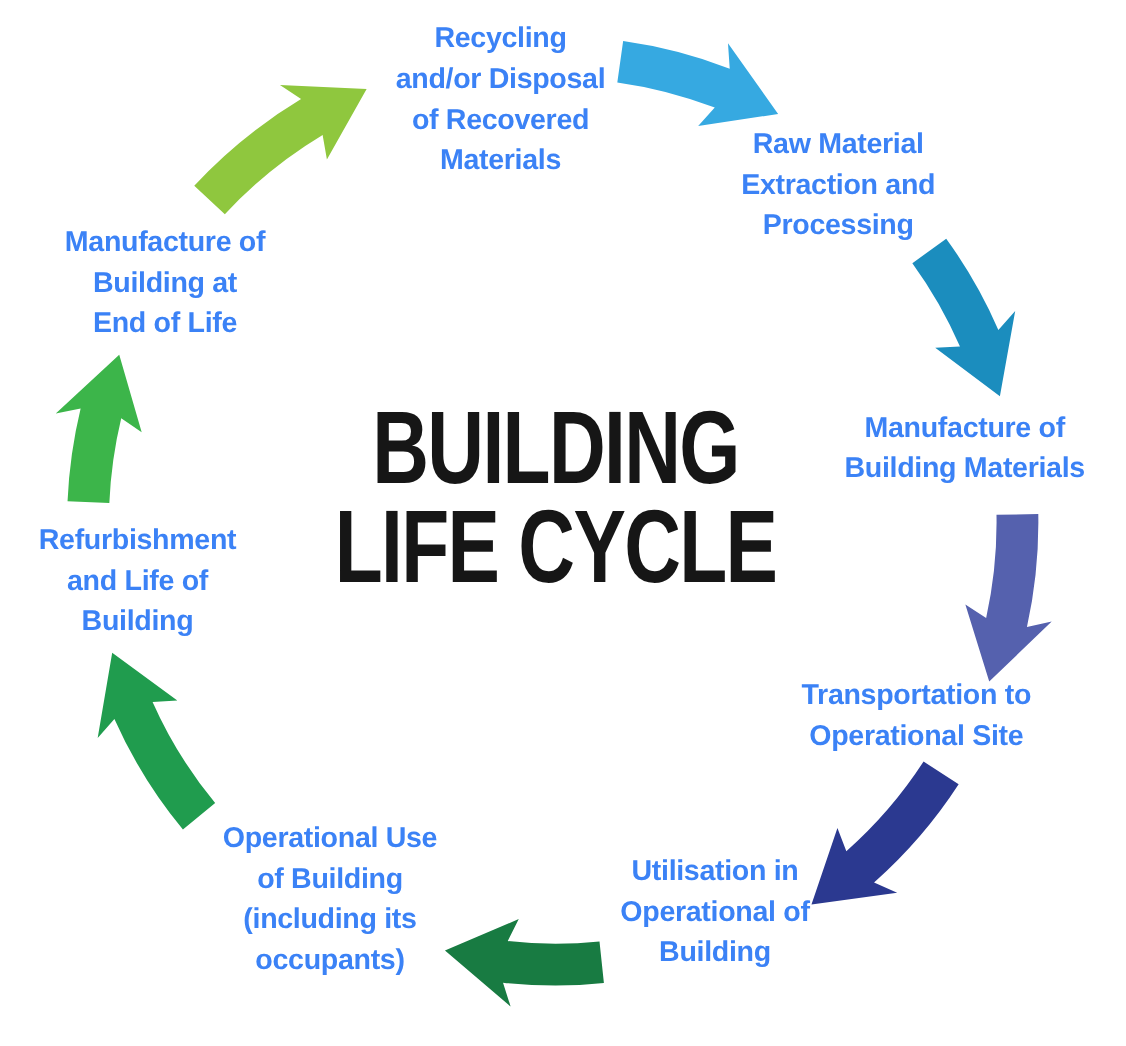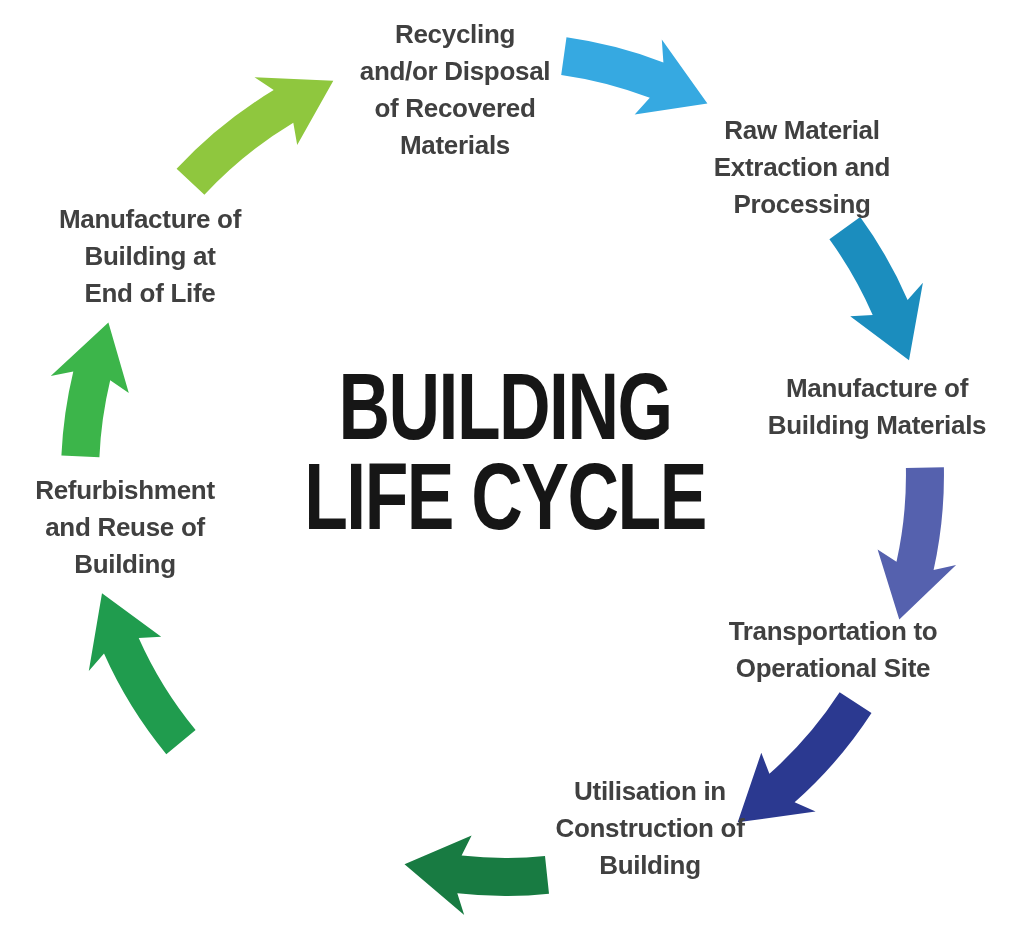--- a/index.html
+++ b/index.html
@@ -22,25 +22,25 @@
     width: 1024px;
     height: 951px;
   }
   .step-label {
     position: absolute;
     text-align: center;
     font-weight: bold;
     font-size: 26px;
     line-height: 37px;
     letter-spacing: -0.3px;
-    color: #404040;
+    color: #3b82f6;
     white-space: pre-line;
   }
   .pos-0 { left: 325px; top: 16px;  width: 260px; }
-  .pos-1 { left: 672px; top: 112px; width: 260px; text-align: center; }
+  .pos-1 { left: 632px; top: 112px; width: 260px; text-align: center; }
   .pos-2 { left: 742px; top: 370px; width: 270px; text-align: center; }
   .pos-3 { left: 703px; top: 613px; width: 260px; }
   .pos-4 { left: 520px; top: 773px; width: 260px; }
   .pos-5 { left: 170px; top: 743px; width: 260px; }
   .pos-6 { left: 0px;   top: 472px; width: 250px; }
   .pos-7 { left: 25px;  top: 201px; width: 250px; }
   .cycle-title {
     position: absolute;
     left: 155px;
     top: 362px;
@@ -81,26 +81,30 @@
 Extraction and
 Processing</div>
 
   <div class="step-label pos-2">Manufacture of
 Building Materials</div>
 
   <div class="step-label pos-3">Transportation to
 Operational Site</div>
 
   <div class="step-label pos-4">Utilisation in
-Construction of
+Operational of
 Building</div>
 
+  <div class="step-label pos-5">Operational Use
+of Building
+(including its
+occupants)</div>
 
   <div class="step-label pos-6">Refurbishment
-and Reuse of
+and Life of
 Building</div>
 
   <div class="step-label pos-7">Manufacture of
 Building at
 End of Life</div>
 
   <div class="cycle-title">BUILDING
 LIFE CYCLE</div>
 
 </div>

